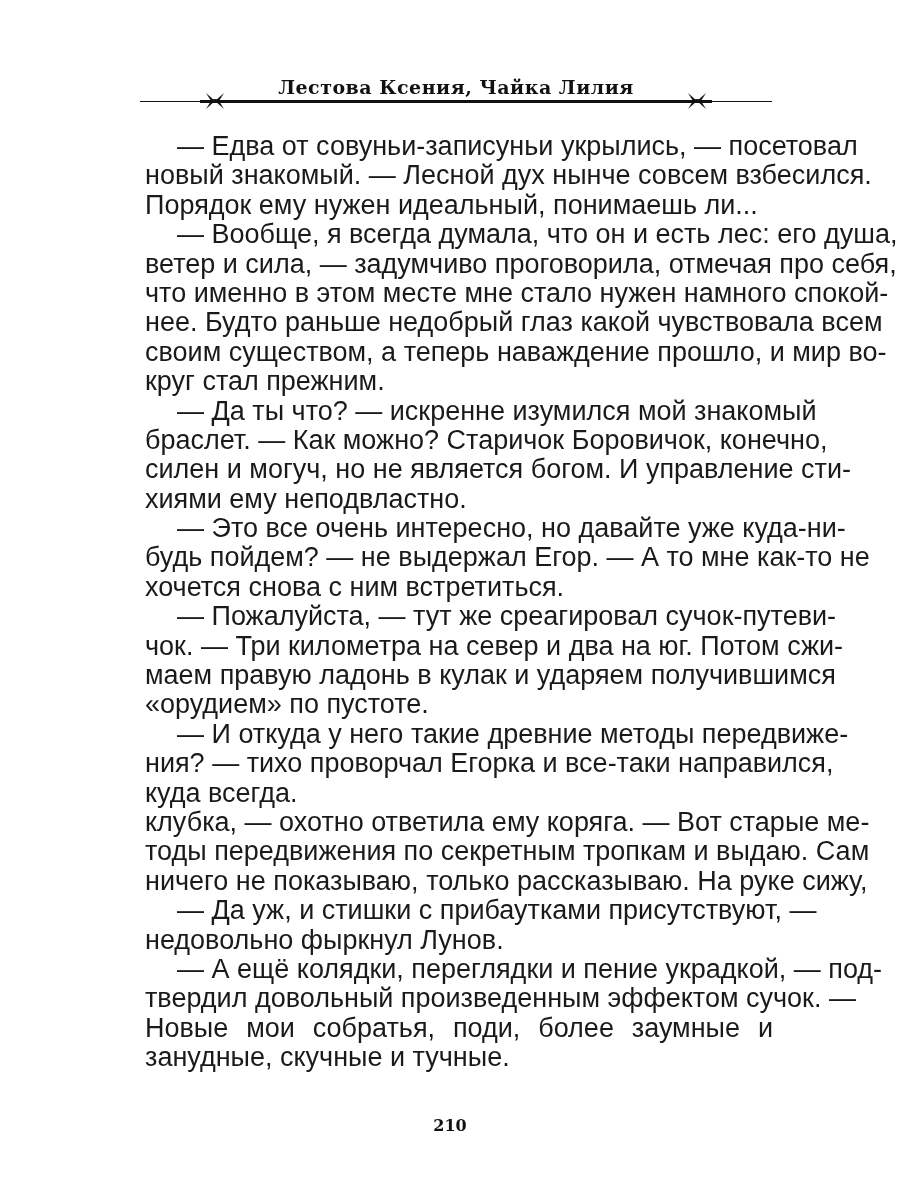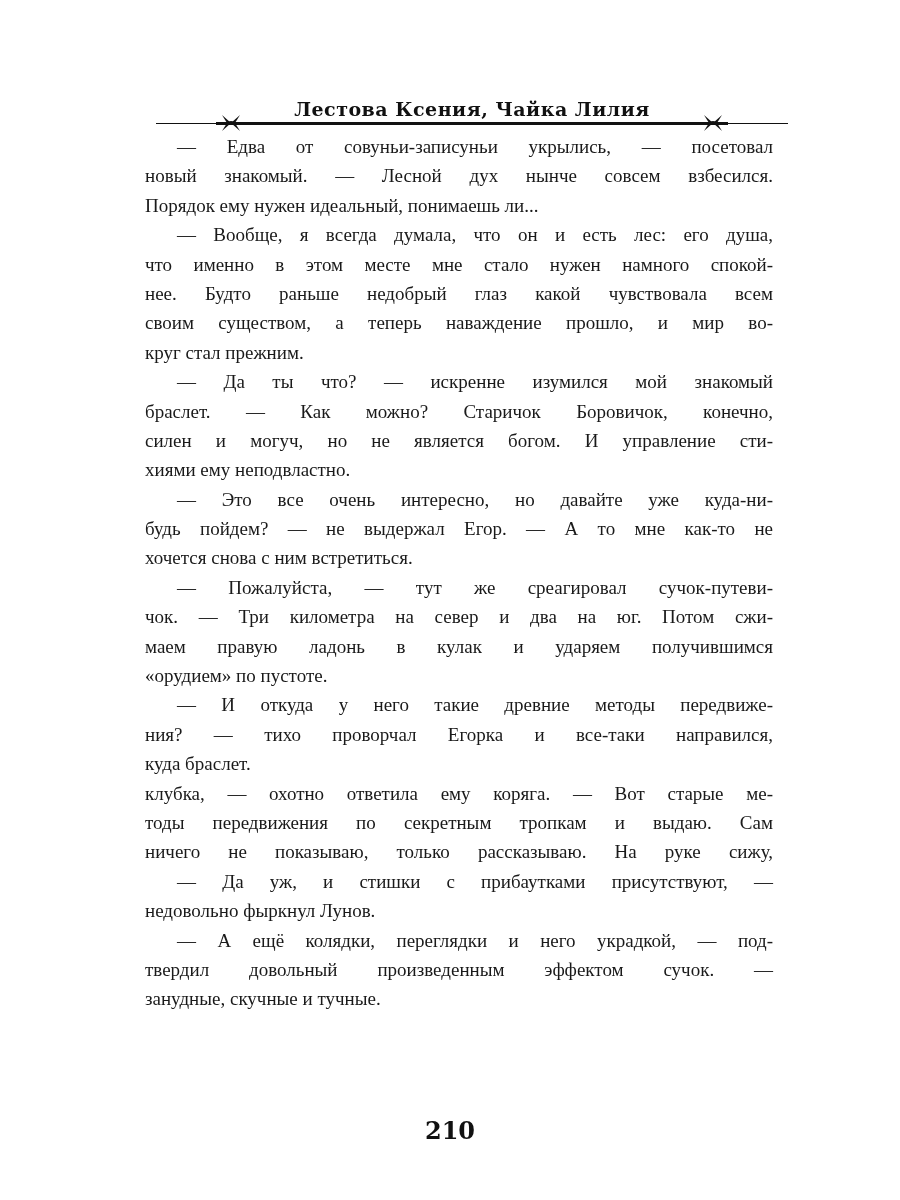--- a/index.html
+++ b/index.html
@@ -1,29 +1,29 @@
 <!DOCTYPE html>
 <html><head>
 <meta charset="utf-8">
 <style>
   html, body { margin: 0; padding: 0; background: #ffffff; }
   body { width: 900px; height: 1200px; position: relative; overflow: hidden; font-family: "DejaVu Serif", serif; color: #1a1a1a; }
-  .header { position: absolute; top: 72px; left: 156px; width: 632px; height: 40px; margin-top: 22px; }
+  .header { position: absolute; top: 72px; left: 140px; width: 632px; height: 40px; }
   .header-title { position: absolute; left: 0; right: 0; top: 4px; text-align: center; font-family: "DejaVu Serif", serif; font-weight: bold; font-size: 19px; letter-spacing: 0.5px; color: #111; }
   .header-rule { position: absolute; left: 60px; right: 60px; top: 28px; height: 3px; background: #111; }
   .header-rule-left { position: absolute; left: 0; top: 29px; width: 70px; height: 1px; background: #111; }
   .header-rule-right { position: absolute; right: 0; top: 29px; width: 70px; height: 1px; background: #111; }
   .orn { position: absolute; top: 18px; width: 26px; height: 22px; }
   .orn-left { left: 62px; }
   .orn-right { right: 62px; }
   .content { position: absolute; top: 132px; left: 145px; width: 628px; }
-  .line { font-family: Liberation Serif, serif; font-size: 19px; line-height: 29.4px; height: 29.4px; white-space: nowrap; text-align: justify; text-align-last: justify; }
+  .line { font-family: Liberation Sans, sans-serif; font-size: 27px; line-height: 29.4px; height: 29.4px; white-space: nowrap; text-align: justify; text-align-last: justify; }
   .line.last { text-align-last: left; }
   .line.indent { padding-left: 32px; }
-  .page-number { position: absolute; top: 1116px; left: 0; width: 900px; text-align: center; font-family: "DejaVu Serif", serif; font-weight: bold; font-size: 24px; color: #111; }
+  .page-number { position: absolute; top: 1116px; left: 0; width: 900px; text-align: center; font-family: "DejaVu Serif", serif; font-weight: bold; font-size: 16px; color: #111; }
 </style>
 </head>
 <body>
 
 <div class="header">
   <div class="header-rule-left"></div>
   <div class="header-rule"></div>
   <div class="header-rule-right"></div>
   <svg class="orn orn-left" viewBox="0 0 26 22">
     <path d="M13 11 L4 3 L9 11 L4 19 Z" fill="#111"></path>
@@ -36,41 +36,43 @@
     <ellipse cx="13" cy="11" rx="3" ry="2" fill="#111"></ellipse>
   </svg>
   <div class="header-title">Лестова Ксения, Чайка Лилия</div>
 </div>
 
 <div class="content" id="content">
     <div class="line indent">— Едва от совуньи-записуньи укрылись, — посетовал</div>
     <div class="line">новый знакомый. — Лесной дух нынче совсем взбесился.</div>
     <div class="line last">Порядок ему нужен идеальный, понимаешь ли...</div>
     <div class="line indent">— Вообще, я всегда думала, что он и есть лес: его душа,</div>
+    <div class="line">ветер и сила, — задумчиво проговорила, отмечая про себя,</div>
     <div class="line">что именно в этом месте мне стало нужен намного спокой-</div>
     <div class="line">нее. Будто раньше недобрый глаз какой чувствовала всем</div>
     <div class="line">своим существом, а теперь наваждение прошло, и мир во-</div>
     <div class="line last">круг стал прежним.</div>
     <div class="line indent">— Да ты что? — искренне изумился мой знакомый</div>
     <div class="line">браслет. — Как можно? Старичок Боровичок, конечно,</div>
     <div class="line">силен и могуч, но не является богом. И управление сти-</div>
     <div class="line last">хиями ему неподвластно.</div>
     <div class="line indent">— Это все очень интересно, но давайте уже куда-ни-</div>
     <div class="line">будь пойдем? — не выдержал Егор. — А то мне как-то не</div>
     <div class="line last">хочется снова с ним встретиться.</div>
     <div class="line indent">— Пожалуйста, — тут же среагировал сучок-путеви-</div>
     <div class="line">чок. — Три километра на север и два на юг. Потом сжи-</div>
     <div class="line">маем правую ладонь в кулак и ударяем получившимся</div>
     <div class="line last">«орудием» по пустоте.</div>
     <div class="line indent">— И откуда у него такие древние методы передвиже-</div>
     <div class="line">ния? — тихо проворчал Егорка и все-таки направился,</div>
-    <div class="line last">куда браслет.</div>
+    <div class="line last">куда всегда.</div>
     <div class="line">клубка, — охотно ответила ему коряга. — Вот старые ме-</div>
     <div class="line">тоды передвижения по секретным тропкам и выдаю. Сам</div>
     <div class="line">ничего не показываю, только рассказываю. На руке сижу,</div>
     <div class="line indent">— Да уж, и стишки с прибаутками присутствуют, —</div>
     <div class="line last">недовольно фыркнул Лунов.</div>
-    <div class="line indent">— А ещё колядки, переглядки и него украдкой, — под-</div>
+    <div class="line indent">— А ещё колядки, переглядки и пение украдкой, — под-</div>
     <div class="line">твердил довольный произведенным эффектом сучок. —</div>
+    <div class="line">Новые мои собратья, поди, более заумные и</div>
     <div class="line last">занудные, скучные и тучные.</div>
   </div>
 
 <div class="page-number">210</div>
 
 </body></html>

